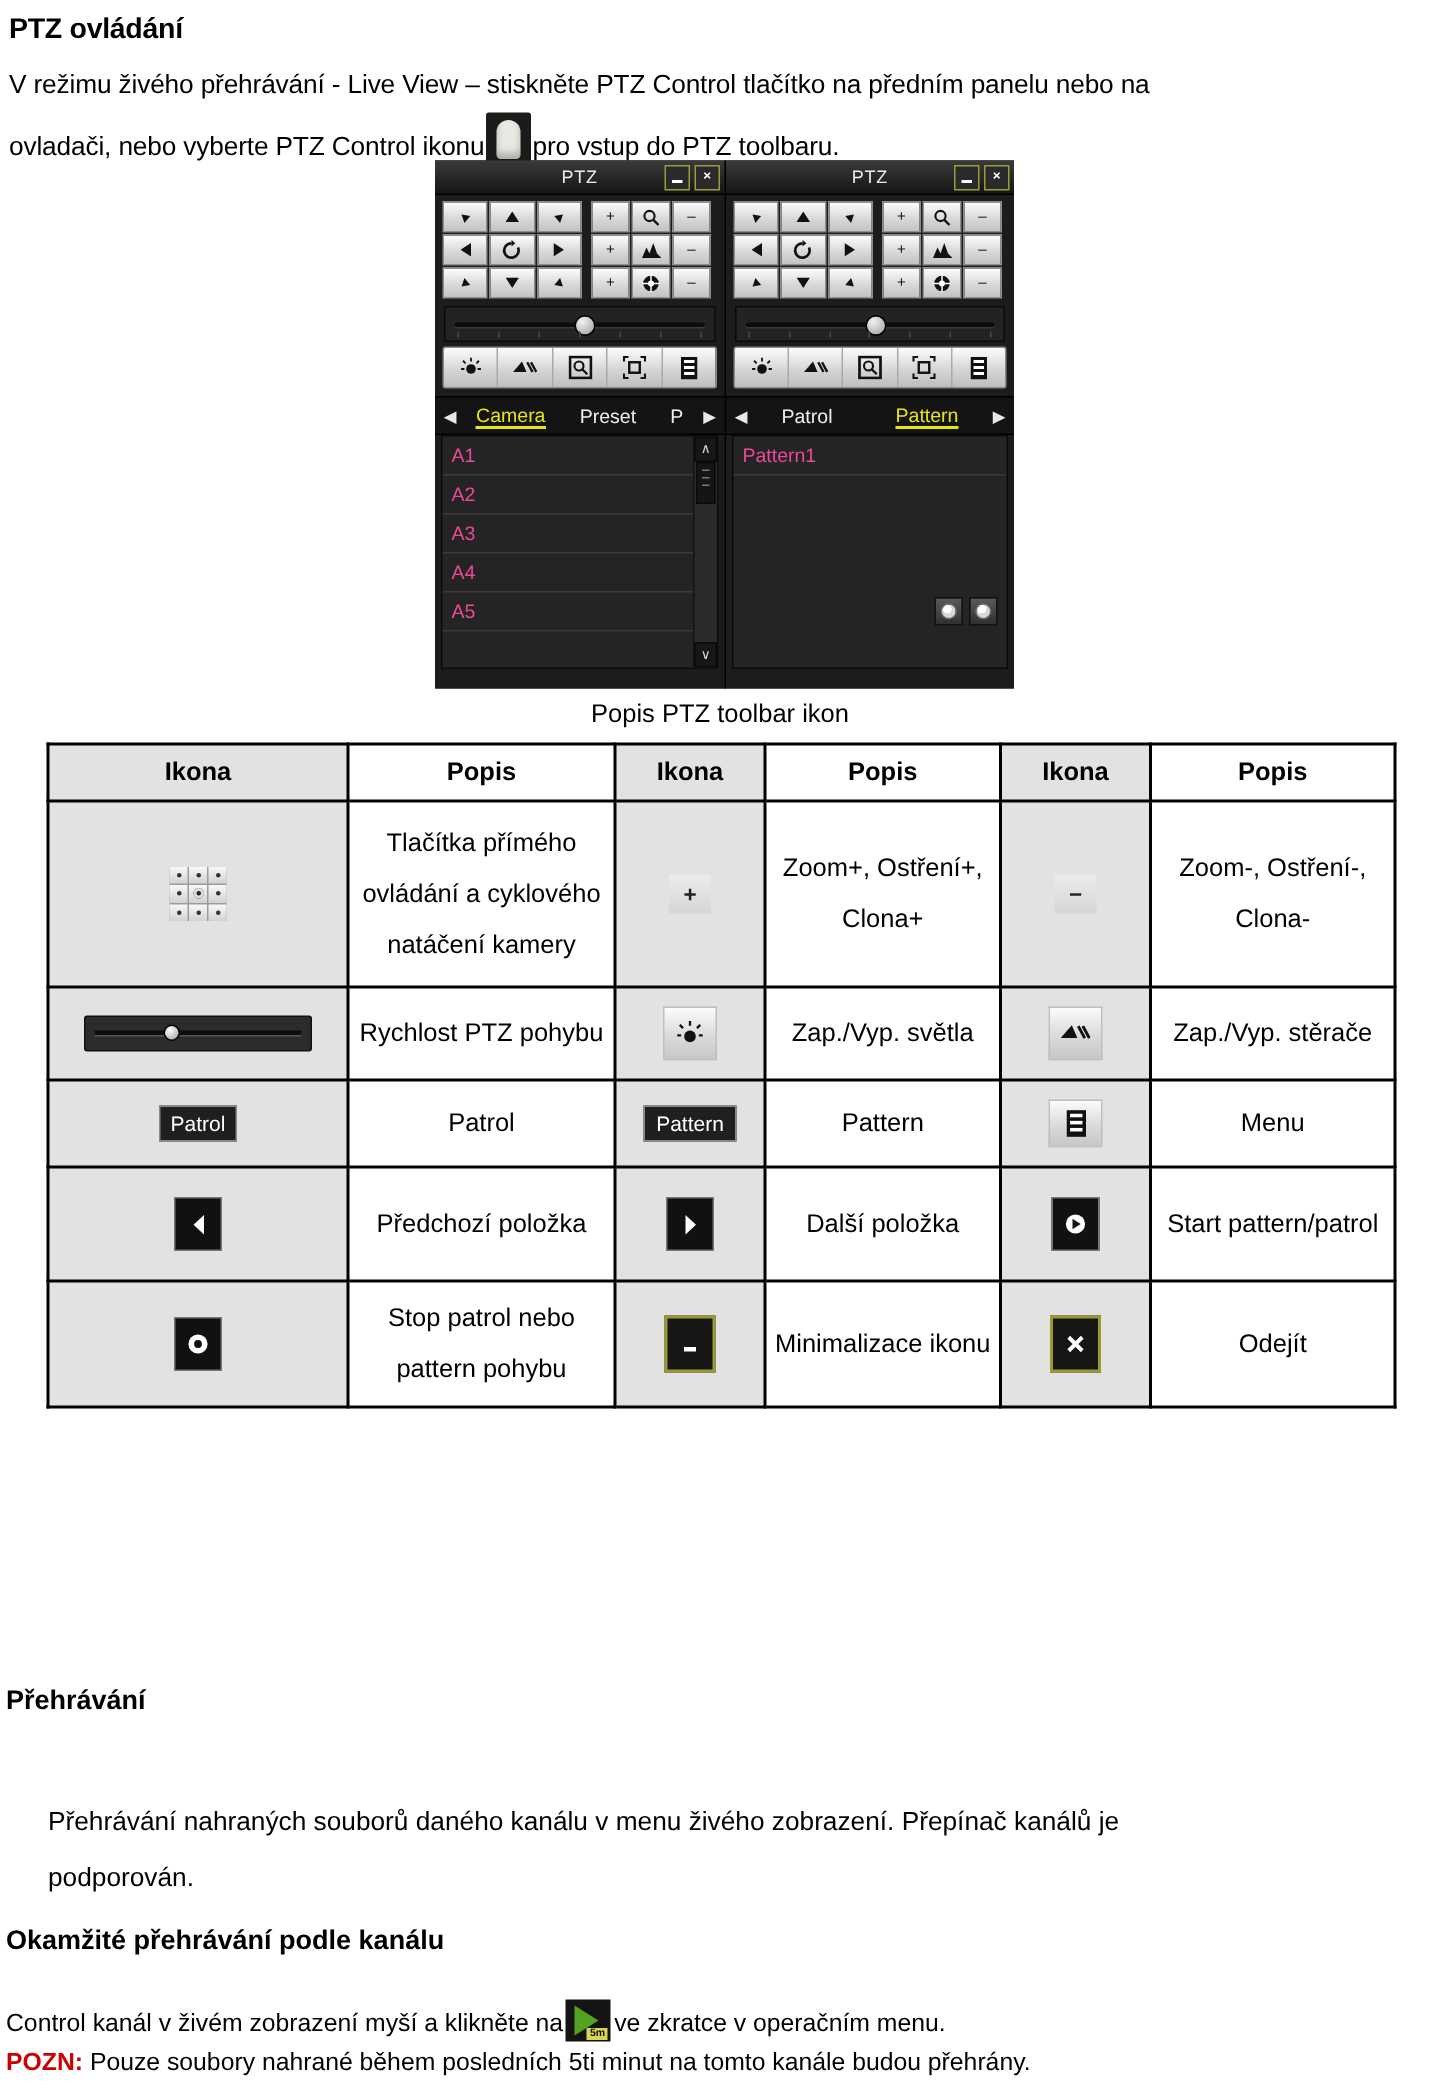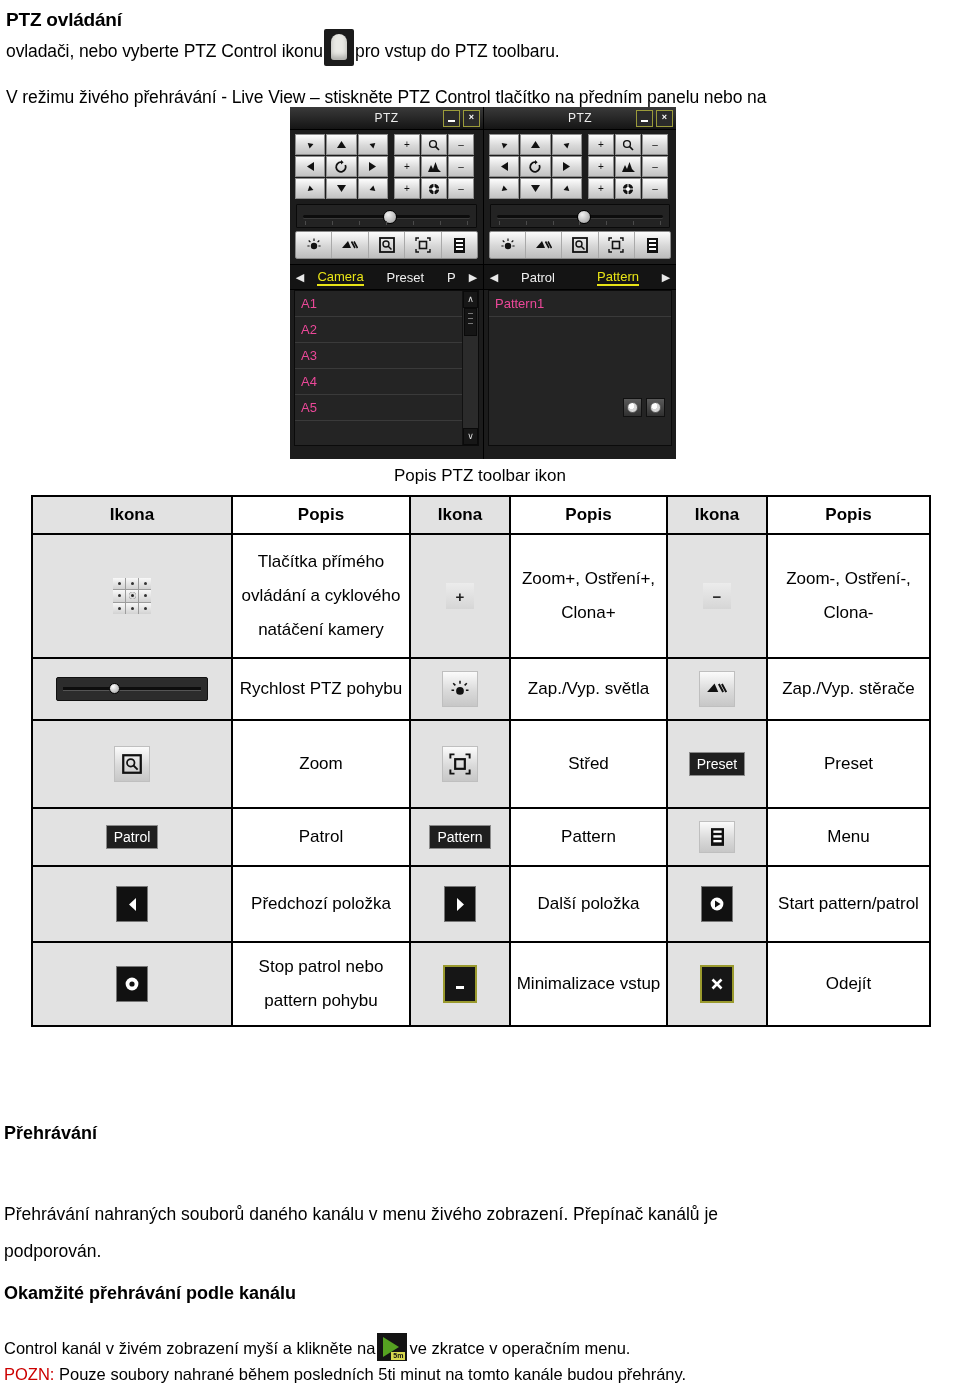--- a/index.html
+++ b/index.html
@@ -311,22 +311,22 @@
   }
   .ic-square.yellow { border: 2px solid #9a9a2e; background:#161616; }
 
   
   .sec {
     position: absolute;
     left: 4px;
     width: 952px;
   }
   .h-bold { font-size: 18px; font-weight: bold; }
-  .body-t { font-size: 17.5px; line-height: 37px; }
-  .pozn { color: #cc0000; font-weight: normal; }
+  .body-t { font-size: 17.5px; line-height: 37px; margin-left: 28px; }
+  .pozn { color: #cc0000; font-weight: bold; }
   .note-line { font-size: 16.5px; line-height: 26px; }
 
   .play-icon {
     display: inline-block;
     vertical-align: -7px;
     width: 30px; height: 28px;
     background: #141414;
     position: relative;
     margin: 0 2px;
   }
@@ -343,25 +343,25 @@
     line-height: 8px; padding: 0 2px; font-weight: bold;
   }
 </style>
 </head>
 <body>
 
 <div class="page">
 
   <div class="doc-title">PTZ ovládání</div>
 
+  <div class="para p1">V režimu živého přehrávání - Live View – stiskněte PTZ Control tlačítko na předním panelu  nebo na</div>
+
   <div class="para p2">
     <span>ovladači, nebo vyberte PTZ Control ikonu</span><span class="inline-icon"></span><span>pro vstup do PTZ toolbaru.</span>
   </div>
-
-  <div class="para p1">V režimu živého přehrávání - Live View – stiskněte PTZ Control tlačítko na předním panelu  nebo na</div>
 
   <div class="shot-wrap">
 
     <div class="ptz-panel">
       <div class="ptz-titlebar">
         <span class="t">PTZ</span>
         <div class="win-btns">
           <div class="win-btn">
               <span class="dash"></span>
             </div>
@@ -760,45 +760,20 @@
           <div class="ic-btn">
             <svg width="20" height="16" viewBox="0 0 16 13">
                 <path d="M0 9 L6 2 L9 9 Z" fill="#111"></path>
                 <path d="M9.5 2.5 L13 9 M12 2.5 L15.5 9" stroke="#111" stroke-width="1.6"></path>
               </svg>
           </div>
         </td>
         <td class="col-desc desc">Zap./Vyp. stěrače</td>
       </tr>
 
-      <tr style="height:88px">
-        <td class="col-icon icon">
-          <div class="ic-btn">
-            <svg width="20" height="20" viewBox="0 0 16 16">
-                <rect x="1" y="1" width="14" height="14" stroke="#111" stroke-width="1.8" fill="none"></rect>
-                <circle cx="7" cy="7" r="3" stroke="#111" stroke-width="1.4" fill="none"></circle>
-                <line x1="9" y1="9" x2="12.5" y2="12.5" stroke="#111" stroke-width="1.5"></line>
-              </svg>
-          </div>
-        </td>
-        <td class="col-desc desc">Zoom</td>
-        <td class="col-icon icon">
-          <div class="ic-btn">
-            <svg width="22" height="22" viewBox="0 0 16 16">
-                <rect x="4.5" y="4.5" width="7" height="7" stroke="#111" stroke-width="1.6" fill="none"></rect>
-                <path d="M1 4 L1 1 L4 1 M12 1 L15 1 L15 4 M15 12 L15 15 L12 15 M4 15 L1 15 L1 12" stroke="#111" stroke-width="1.4" fill="none"></path>
-              </svg>
-          </div>
-        </td>
-        <td class="col-desc desc">Střed</td>
-        <td class="col-icon icon">
-          <span class="ic-dark">Preset</span>
-        </td>
-        <td class="col-desc desc">Preset</td>
-      </tr>
 
       <tr style="height:58px">
         <td class="col-icon icon">
           <span class="ic-dark">Patrol</span>
         </td>
         <td class="col-desc desc">Patrol</td>
         <td class="col-icon icon">
           <span class="ic-dark">Pattern</span>
         </td>
         <td class="col-desc desc">Pattern</td>
@@ -853,21 +828,21 @@
           </div>
         </td>
         <td class="col-desc desc">Stop patrol nebo pattern pohybu</td>
         <td class="col-icon icon">
           <div class="ic-square yellow">
             <svg width="14" height="14" viewBox="0 0 14 14">
                 <rect x="3" y="9" width="8" height="3" fill="#fff"></rect>
               </svg>
           </div>
         </td>
-        <td class="col-desc desc">Minimalizace vstup</td>
+        <td class="col-desc desc">Minimalizace ikonu</td>
         <td class="col-icon icon">
           <div class="ic-square yellow">
             <svg width="14" height="14" viewBox="0 0 14 14">
                 <path d="M2.5 2.5 L11.5 11.5 M11.5 2.5 L2.5 11.5" stroke="#fff" stroke-width="2.6"></path>
               </svg>
           </div>
         </td>
         <td class="col-desc desc">Odejít</td>
       </tr>
     </tbody>

